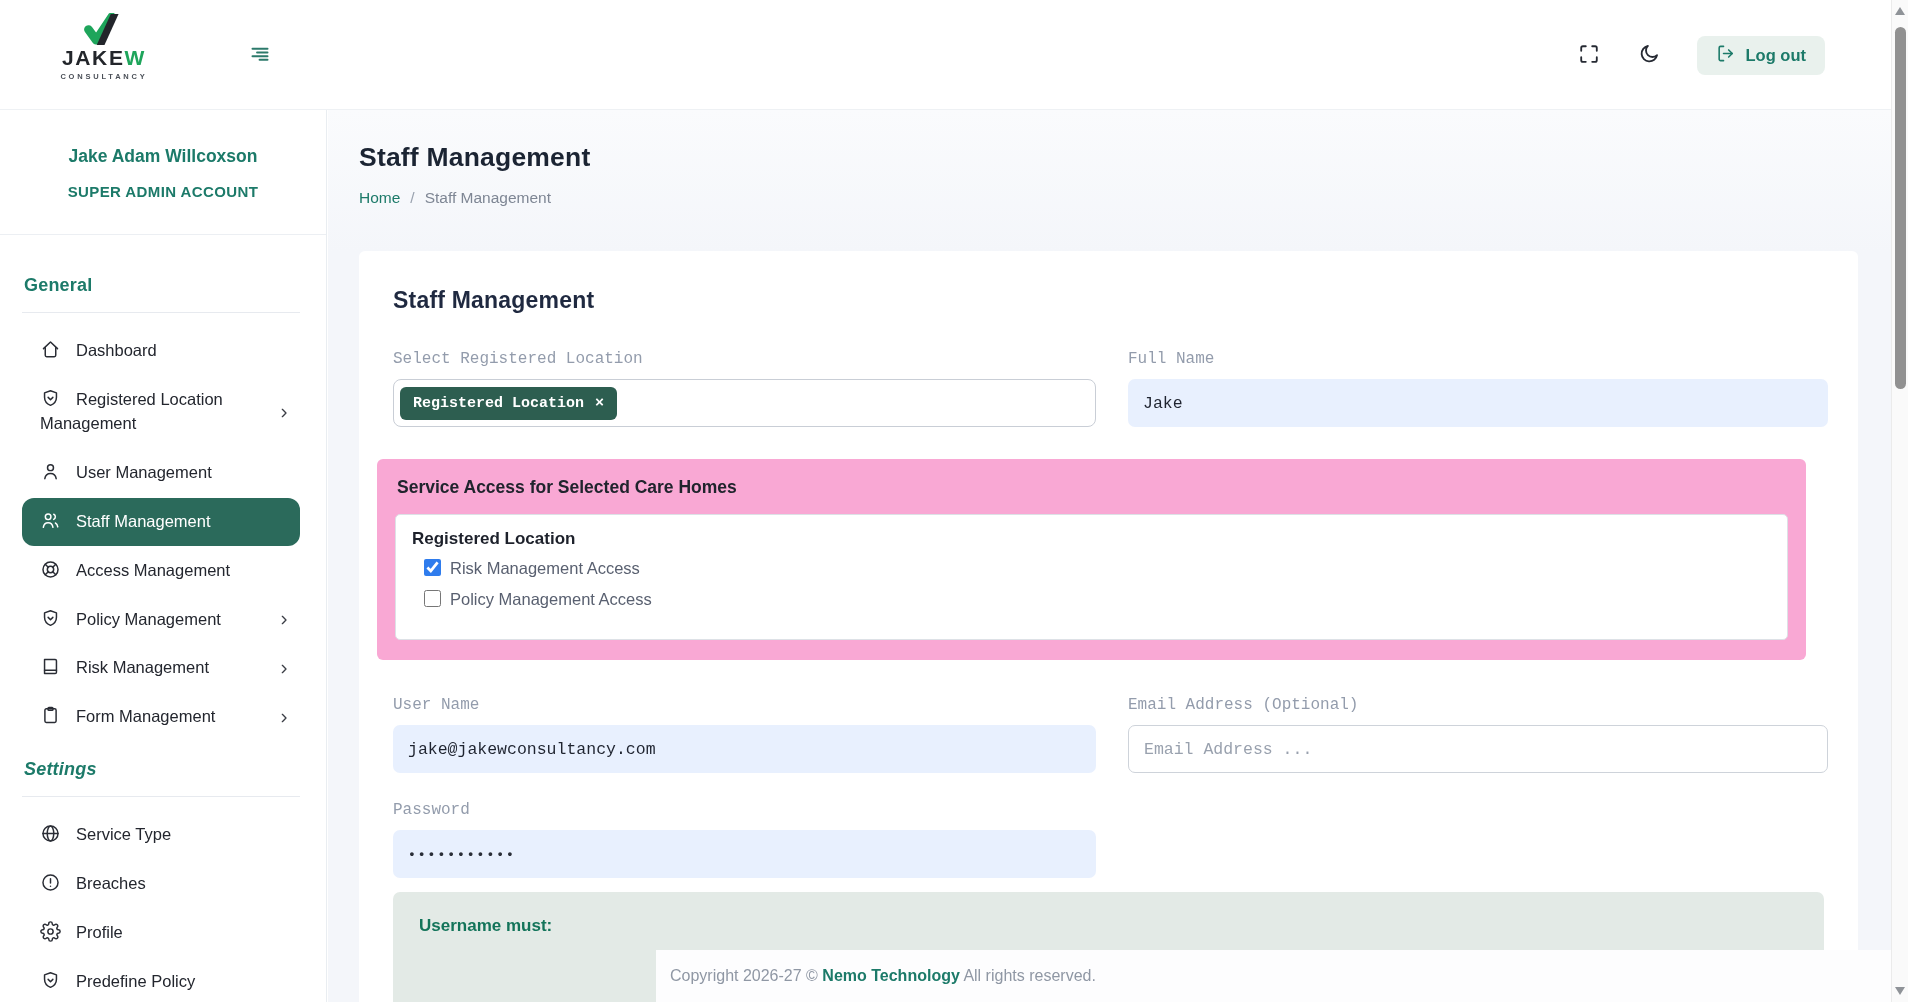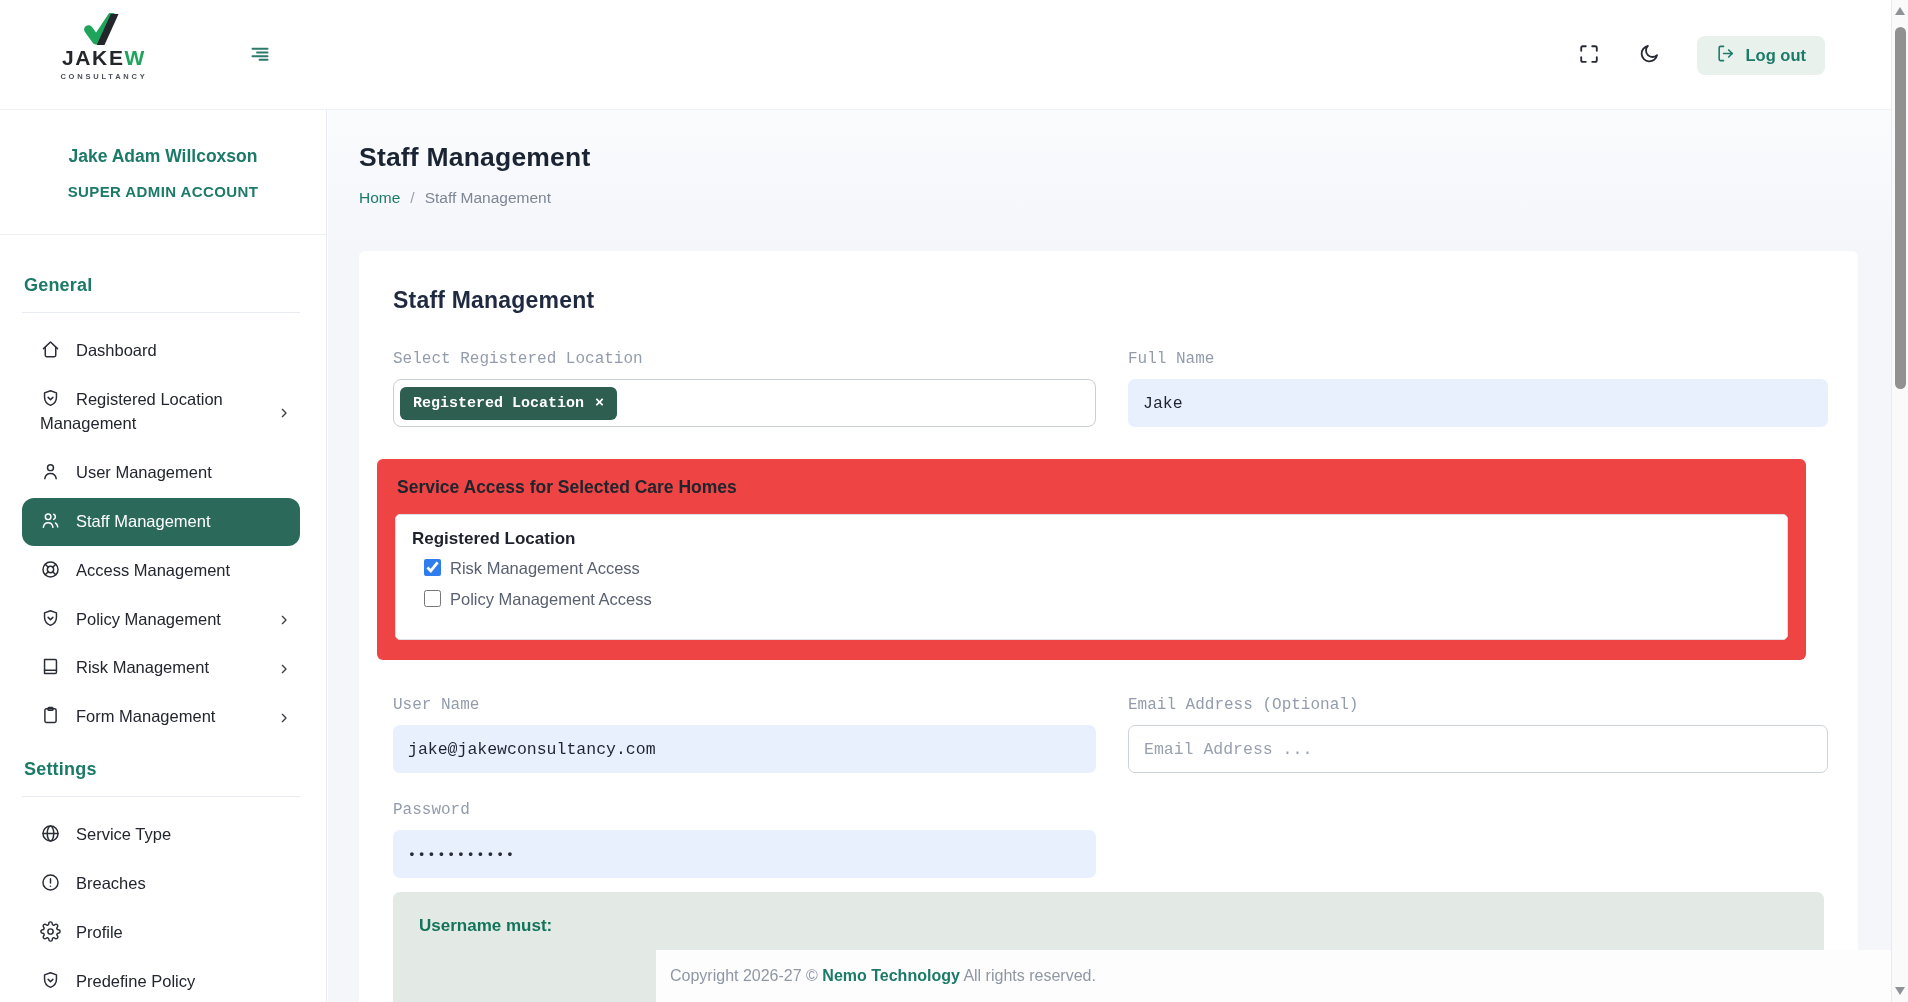--- a/index.html
+++ b/index.html
@@ -33,21 +33,21 @@
   .logout svg{width:19px;height:19px;stroke-width:2;}
 
   
   .sidebar{position:absolute;left:0;top:110px;width:327px;height:892px;background:#fff;
     border-right:1px solid #e9edf1;overflow:hidden;z-index:2;}
   .side-user{padding:36px 12px 34px;text-align:center;border-bottom:1px solid #eceff3;}
   .side-user-name{font-size:17.5px;font-weight:600;color:var(--brand-teal);margin-bottom:16px;}
   .side-user-role{font-size:15px;font-weight:600;color:var(--brand-teal);letter-spacing:.4px;}
   .side-menu{padding:40px 26px 0 22px;}
   .side-sec-title{font-size:18px;font-weight:600;color:var(--brand-teal);margin:0 0 16px 2px;letter-spacing:.2px;}
-  .side-sec-title.later{margin-top:18px;}
+  .side-sec-title.later{margin-top:18px;font-style:italic;}
   .side-div{height:1px;background:#e7eaef;margin-bottom:14px;}
   .side-items{margin-bottom:14px;}
   .mi{position:relative;display:block;padding:12px 30px 12px 18px;font-size:16.5px;font-weight:500;
     color:#23262e;border-radius:12px;text-decoration:none;line-height:1.45;cursor:pointer;margin-bottom:1px;}
   .mi-ic{display:inline-block;width:21px;height:21px;vertical-align:-4px;margin-right:15px;color:#2a2d35;}
   .mi-ic svg{width:21px;height:21px;display:block;}
   .mi-ch{position:absolute;right:8px;top:50%;transform:translateY(-50%);width:16px;height:16px;color:#3a3d45;}
   .mi-ch svg{width:16px;height:16px;stroke-width:2;}
   .mi.active{background:var(--active-pill);color:#fff;}
   .mi.active .mi-ic{color:#fff;}
@@ -71,21 +71,21 @@
     color:#1f2430;font-family:inherit;outline:none;}
   .in.filled{background:var(--autofill-bg);}
   .in.bordered{background:#fff;border:1px solid #ced3da;}
   .in::placeholder{color:#99a1ae;}
   .pwd-input{font-size:13px;letter-spacing:2px;font-weight:700;color:#2a2e38;}
   .multiselect{height:48px;border:1px solid #c9ced6;border-radius:8px;background:#fff;
     display:flex;align-items:center;padding:0 6px;cursor:pointer;}
   .tag{background:var(--tag-bg);color:#fff;font-weight:700;font-size:15px;border-radius:6px;
     padding:9px 13px;display:inline-flex;align-items:center;gap:11px;line-height:1;}
   .tag-x{font-weight:700;cursor:pointer;font-size:15px;line-height:1;}
-  .svc{margin-top:32px;margin-left:-16px;margin-right:18px;background:#ef4444;border-radius:6px;
+  .svc{margin-top:32px;margin-left:-16px;margin-right:18px;background:#f9a8d4;border-radius:6px;
     padding:18px 18px 20px;}
   .svc h3{font-size:17.5px;font-weight:700;color:#20242d;margin:0 0 16px 2px;}
   .svc-box{background:#fff;border:1px solid #dde1e6;border-radius:5px;padding:14px 16px 18px;}
   .svc-box h4{font-size:17px;font-weight:700;color:#1d212b;margin-bottom:10px;}
   .svc-opt{display:flex;align-items:flex-start;gap:9px;margin:10px 0 12px 12px;font-size:16.5px;
     color:#596070;cursor:pointer;}
   .svc-opt input{width:17px;height:17px;accent-color:var(--checkbox-blue);cursor:pointer;}
   .alert{margin-top:14px;background:var(--alert-bg);border-radius:7px;padding:24px 26px;height:150px;}
   .alert strong{color:var(--alert-text);font-size:17px;font-weight:700;}
 

